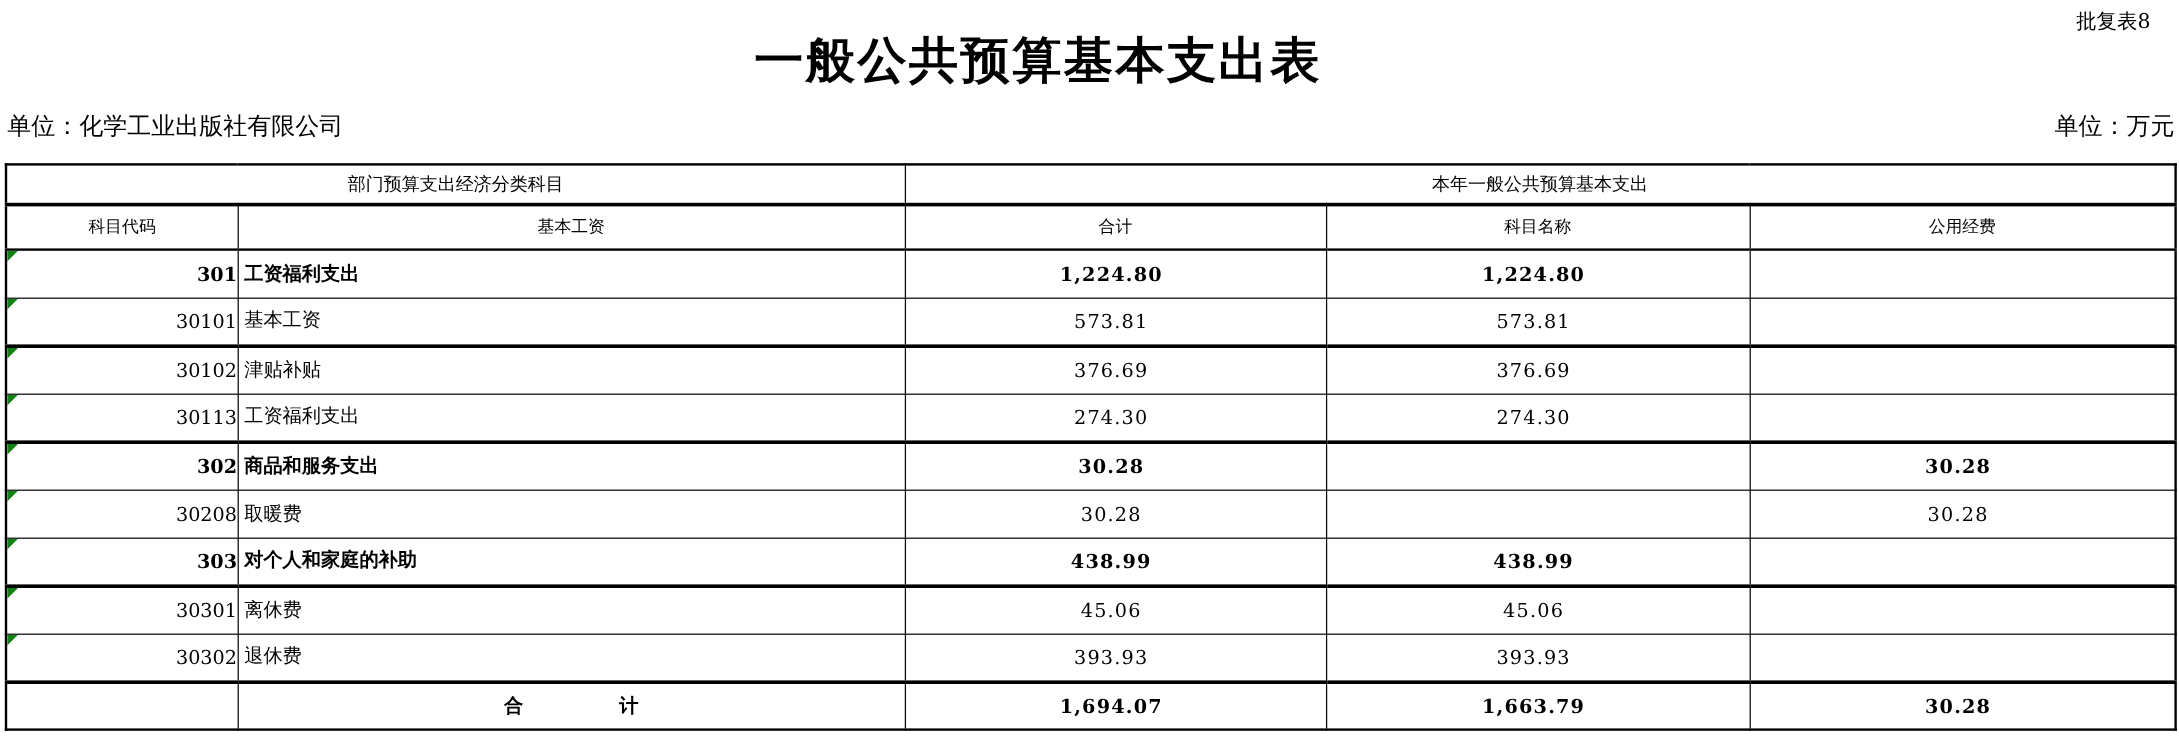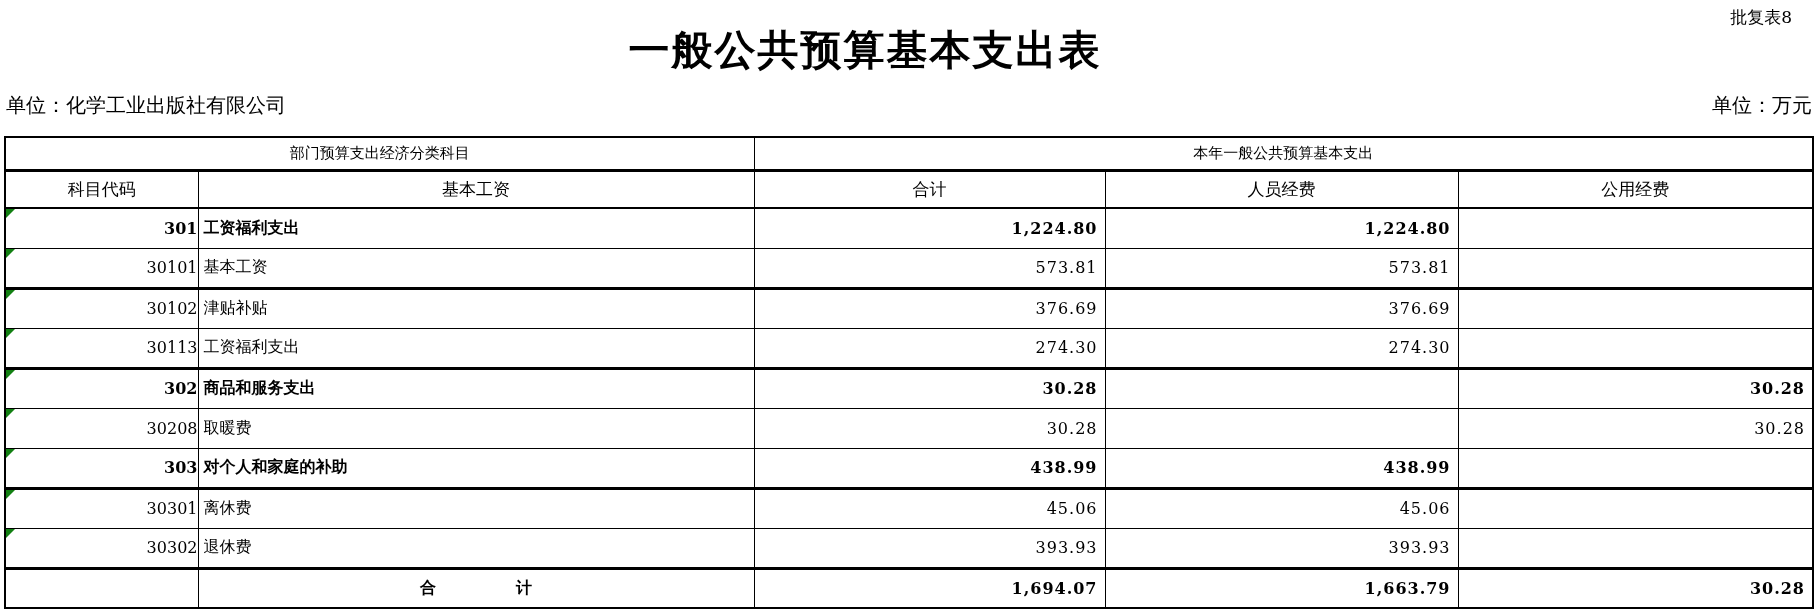--- a/index.html
+++ b/index.html
@@ -36,31 +36,31 @@
   .budget-table td, .budget-table th {
     border: 1px solid #000;
     vertical-align: middle;
     font-weight: normal;
     overflow: hidden;
     white-space: pre;
   }
   tr.hdr1 { height: 33px; margin-left: 28px; }
   tr.hdr1 td { border-bottom-width: 3px; text-align: center; font-size: 15px; }
   tr.hdr2 { height: 38px; }
-  tr.hdr2 th { border-bottom-width: 2px; text-align: center; font-size: 17px; }
+  tr.hdr2 th { border-bottom-width: 2px; text-align: center; font-size: 14px; }
   tr.drow { height: 40px; }
   tr.thick td { border-bottom-width: 3px; }
   td.code {
     position: relative;
     text-align: right; padding-left: 3px;
     font-size: 16px;
   }
   td.name { text-align: left; padding-left: 5px; font-size: 16px; }
   td.name.center { text-align: center; padding-left: 0; }
-  td.num  { text-align: right; padding-right: 7px; font-size: 16px; letter-spacing: 1px; }
+  td.num  { text-align: center; padding-right: 7px; font-size: 16px; letter-spacing: 1px; }
   tr.bold td { font-weight: bold; }
   .marker {
     position: absolute; top: 0; left: 0;
     width: 0; height: 0;
     border-top: 9px solid #128012;
     border-right: 9px solid transparent;
   }
 </style>
 </head>
 <body>
@@ -82,21 +82,21 @@
   </colgroup>
   <tbody>
       <tr class="hdr1">
     <td colspan="2">部门预算支出经济分类科目</td>
     <td colspan="3">本年一般公共预算基本支出</td>
   </tr>
   <tr class="hdr2">
     <th>科目代码</th>
     <th>基本工资</th>
     <th>合计</th>
-    <th>人员经费</th>
+    <th>科目名称</th>
     <th>公用经费</th>
   </tr>
 
   <tr class="drow bold">
     <td class="code"><span class="marker"></span><span>301</span></td>
     <td class="name">工资福利支出</td>
     <td class="num">1,224.80</td>
     <td class="num">1,224.80</td>
     <td class="num"></td>
   </tr>

